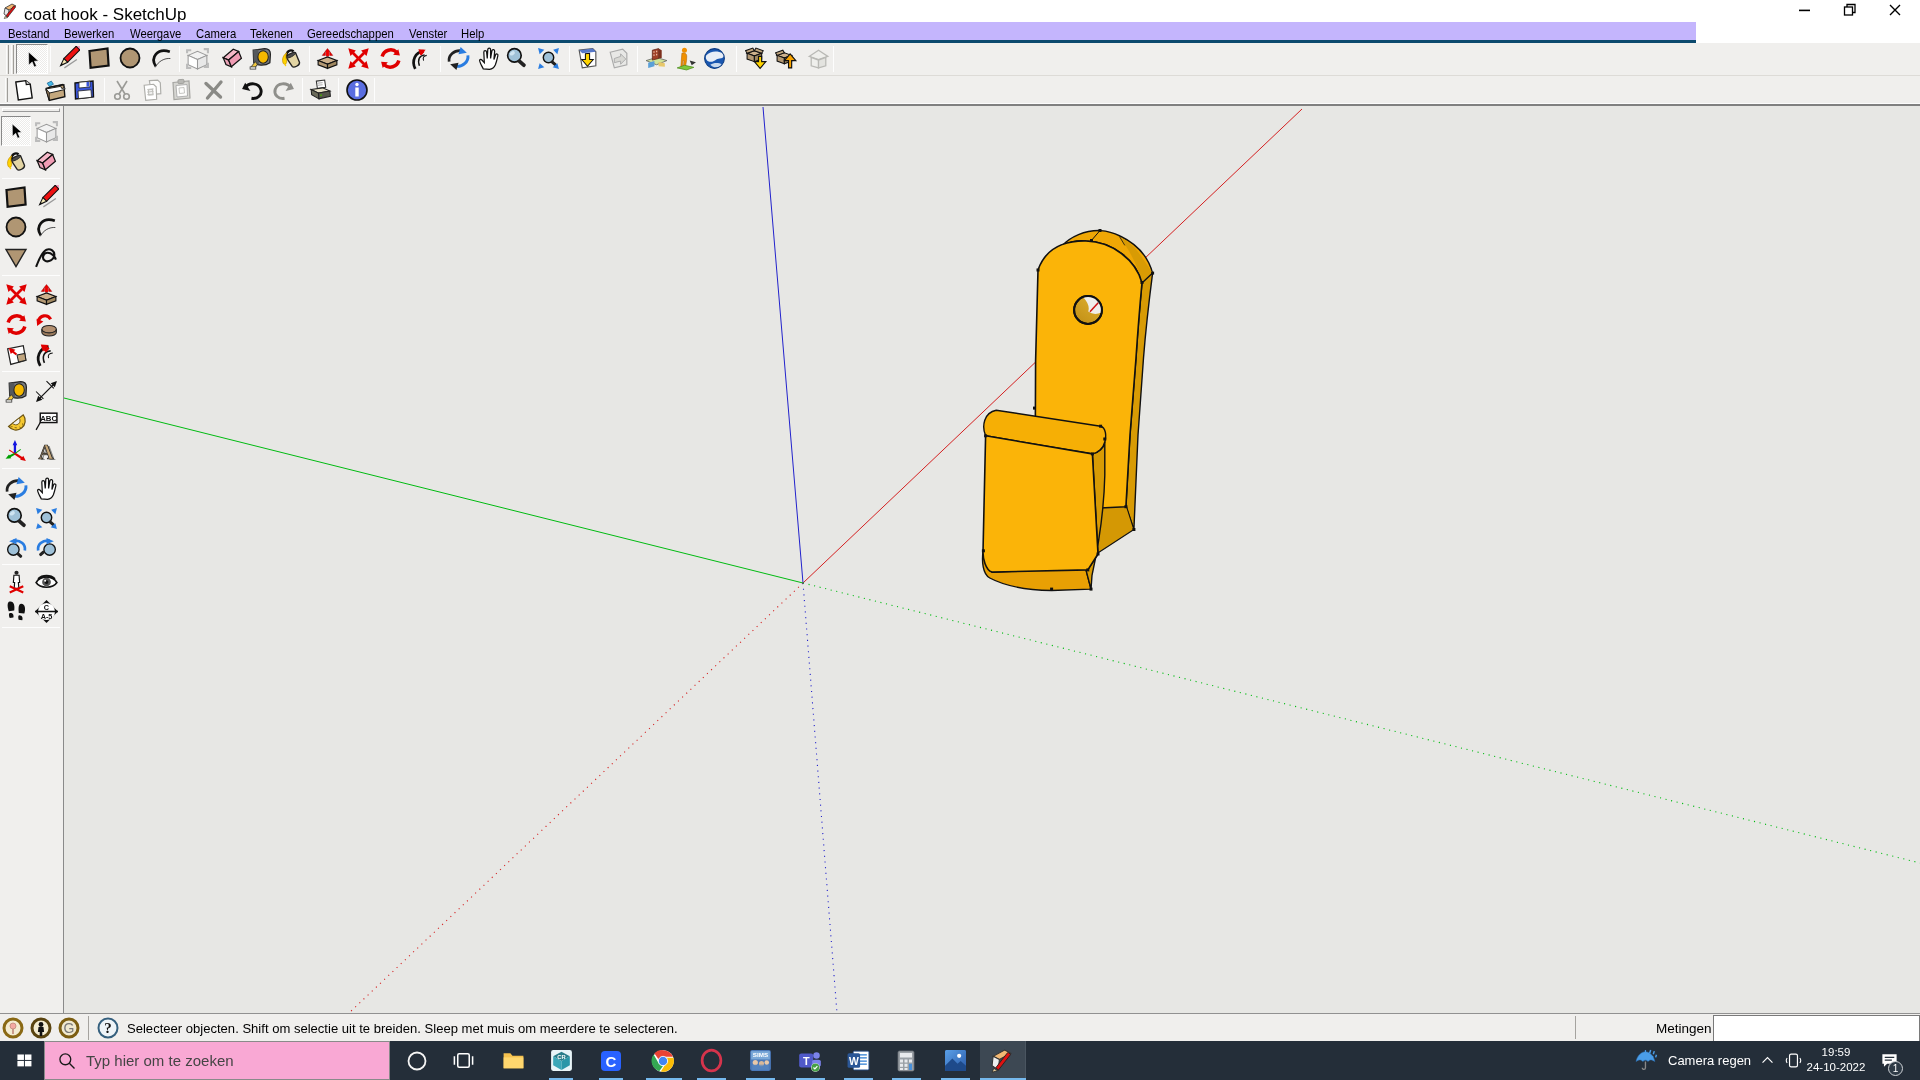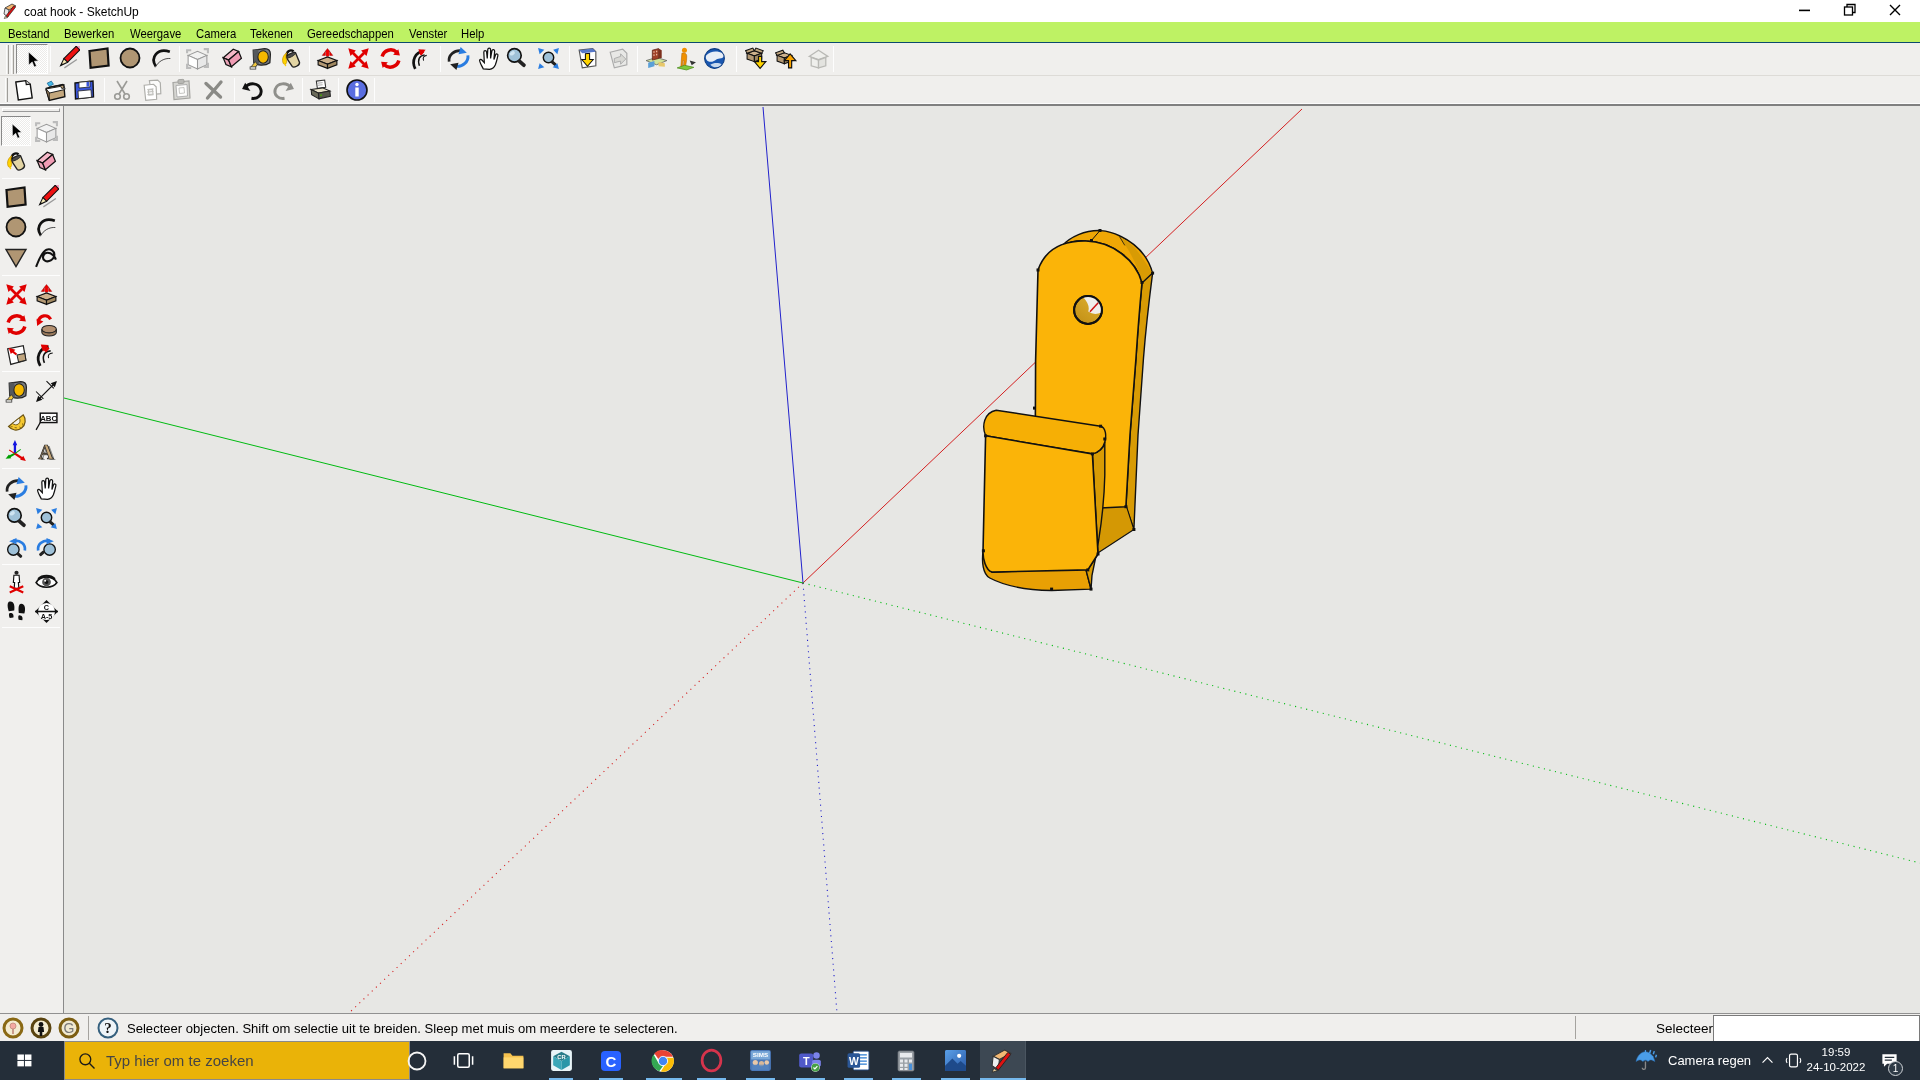--- a/index.html
+++ b/index.html
@@ -1,22 +1,22 @@
 <!DOCTYPE html>
 <html><head>
 <meta charset="utf-8">
 <style>
   * { margin:0; padding:0; box-sizing:border-box; }
   html,body { width:1920px; height:1080px; overflow:hidden; font-family:"Liberation Sans", sans-serif; }
   #page { position:relative; width:1920px; height:1080px; background:#ffffff; }
   
   #titlebar { position:absolute; left:0; top:0; width:1920px; height:22px; background:#ffffff; }
-  #title-txt { position:absolute; left:24px; top:5px; font-size:12px; color:#000; white-space:pre; }
+  #title-txt { position:absolute; left:24px; top:5px; font-size:17px; color:#000; white-space:pre; }
   
-  #menubar { position:absolute; left:0; top:22px; width:1920px; height:21px; background:#bef264; border-bottom:1px solid #0c4a6e; }
+  #menubar { position:absolute; left:0; top:22px; width:1696px; height:21px; background:#c4b5fd; border-bottom:3px solid #0c4a6e; }
   #menubar span { position:absolute; top:4px; font-size:13px; color:#000; transform:scaleX(0.87); transform-origin:0 0; }
   
   #tb1 { position:absolute; left:0; top:43px; width:1920px; height:33px; background:#f0efed; border-bottom:1px solid #dddbd7; }
   #tb2 { position:absolute; left:0; top:76px; width:1920px; height:28px; background:#f0efed; border-bottom:1px solid #fcfcfc;}
   #tbline { position:absolute; left:0; top:104px; width:1920px; height:2px; background:#808080; }
   .vsep { position:absolute; width:1px; background:#b8b6b2; border-right:1px solid #fdfdfd; }
   .grip { position:absolute; width:3px; background:#e8e7e4; border-left:1px solid #fbfbfb; border-right:1px solid #9f9d99; }
   .tbtn { position:absolute; width:26px; height:26px; display:flex; align-items:center; justify-content:center; }
   .pressed { background:
      repeating-conic-gradient(#ffffff 0 25%, #ecebe9 0 50%) 0 0/2px 2px;
@@ -27,21 +27,21 @@
   #sidebar .handle { position:absolute; left:2px; top:2px; width:58px; height:4px; border:1px solid #fff; border-right-color:#999; border-bottom-color:#999; background:#eeedeb; }
   .sbtn { position:absolute; width:28px; height:28px; display:flex; align-items:center; justify-content:center; }
   .hsep { position:absolute; left:2px; width:58px; height:1px; background:#9f9d99; border-bottom:1px solid #fdfdfd; }
   
   #statusbar { position:absolute; left:0; top:1013px; width:1920px; height:28px; background:#f0efed; border-top:1px solid #919191; }
   #statustext { position:absolute; left:127px; top:7px; font-size:13.5px; color:#000; transform:scaleX(0.967); transform-origin:0 0; }
   #metingen { position:absolute; left:1656px; top:7px; font-size:13.5px; color:#000; }
   #meas-box { position:absolute; left:1713px; top:1px; width:207px; height:26px; background:#ffffff; border:1px solid #7a7a7a; border-bottom:none; }
   
   #taskbar { position:absolute; left:0; top:1041px; width:1920px; height:39px; background:#242e39; }
-  #searchbox { position:absolute; left:64px; top:0px; width:346px; height:39px; background:#eab308; border:1px solid #8a8a8a; }
+  #searchbox { position:absolute; left:44px; top:0px; width:346px; height:39px; background:#f9a8d4; border:1px solid #8a8a8a; }
   #searchbox span { position:absolute; left:41px; top:10px; font-size:15px; color:#454545; }
   .tkicon { position:absolute; top:0; width:44px; height:39px; display:flex; align-items:center; justify-content:center; }
   .runline { position:absolute; top:37px; height:2px; background:#76b9ed; }
   .trayicon { position:absolute; top:0; height:39px; display:flex; align-items:center; justify-content:center; }
 </style>
 </head>
 <body>
 <div id="page">
 
   <div id="titlebar">
@@ -527,21 +527,21 @@
       <circle cx="41" cy="8.5" r="2.4" fill="#111"></circle>
         <path d="M 38.5 11 h 5 l 0.6 5 h -1.8 l 0 4 h -2.6 l 0 -4 h -1.8 z" fill="#111"></path>
       <circle cx="69" cy="12" r="9" fill="#f0e9d0" stroke="#7c5e12" stroke-width="3"></circle>
       <text x="69" y="17" font-size="14" text-anchor="middle" fill="#777" font-family="Liberation Sans">G</text>
       <rect x="88" y="-1" width="1" height="26" fill="#a5a39f"></rect>
       <circle cx="108" cy="12" r="9.5" fill="#eef4f8" stroke="#35607e" stroke-width="2"></circle>
       <text x="108" y="17" font-size="15" font-weight="bold" text-anchor="middle" fill="#111" font-family="Liberation Serif">?</text>
     </svg>
     <span id="statustext">Selecteer objecten. Shift om selectie uit te breiden. Sleep met muis om meerdere te selecteren.</span>
     <div style="position:absolute;left:1575px;top:2px;width:1px;height:23px;background:#a5a39f"></div>
-      <span id="metingen">Selecteer</span>
+      <span id="metingen">Metingen</span>
     <div id="meas-box"></div>
   </div>
 
   <div id="taskbar">
     <div class="tkicon" style="left:2px">
         <svg width="17" height="17">
           <use href="#winlogo"></use>
         </svg>
       </div>
     <div id="searchbox">

